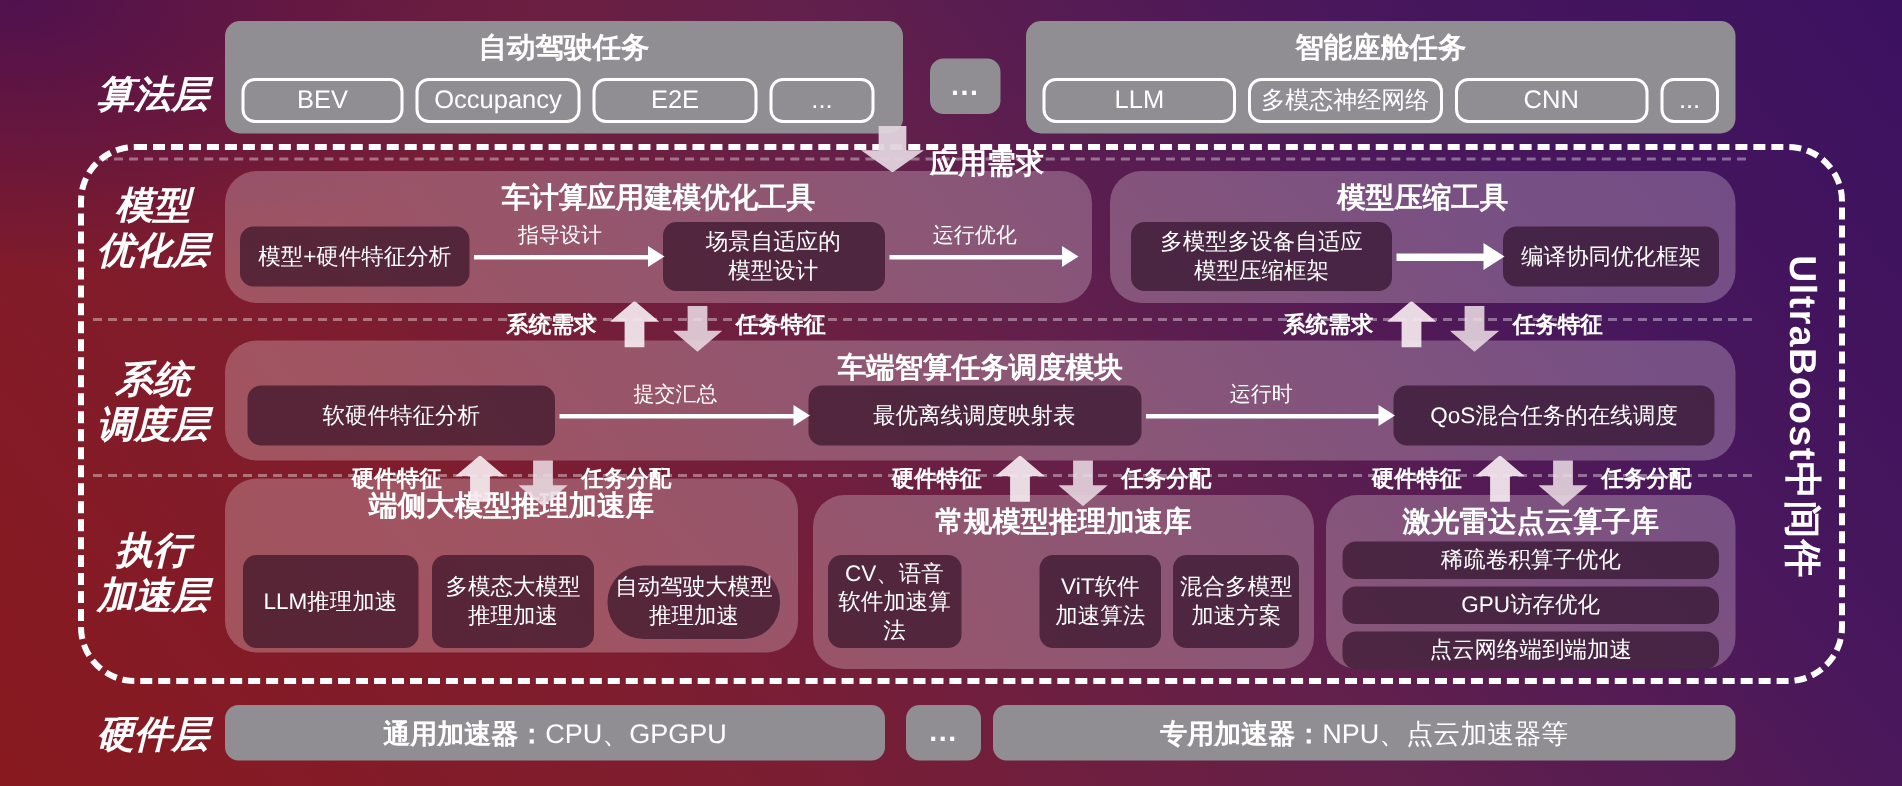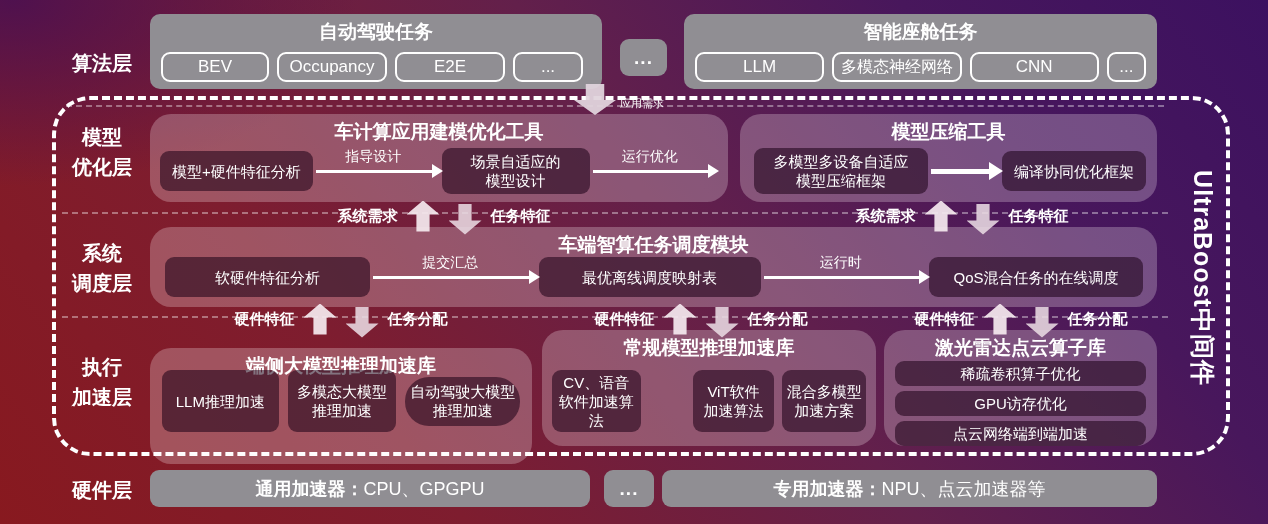--- a/index.html
+++ b/index.html
@@ -4,22 +4,22 @@
 <style>
   html,body{margin:0;padding:0;background:#2a0a30;}
   .canvas{
     position:relative;width:1268px;height:524px;overflow:hidden;
     font-family:"Liberation Sans","DejaVu Sans",sans-serif;color:#fff;
     background:
       radial-gradient(ellipse 560px 300px at 1% 0%, rgba(74,16,82,0.9), rgba(74,16,82,0) 62%),
       linear-gradient(52deg,#88191f 0%,#7e1d2f 28%,#63204b 55%,#48175c 78%,#3c1160 100%);
   }
   .layer-label{
-    position:absolute;font-weight:bold;font-size:20px;line-height:30px;
-    text-align:center;white-space:pre-line;z-index:3;
+    position:absolute;font-weight:bold;font-size:25px;line-height:30px;
+    text-align:center;white-space:pre-line;z-index:3;font-style:italic;
   }
   
   .gray-box{position:absolute;background:#908e93;border-radius:10px;z-index:2;}
   .group-title{text-align:center;font-weight:bold;font-size:19px;padding-top:5px;}
   .pill-row{display:flex;gap:8px;padding:7px 11px 0 11px;box-sizing:border-box;}
   .pill{
     border:2px solid #fff;border-radius:9px;height:26px;box-sizing:content-box;
     display:flex;align-items:center;justify-content:center;font-size:17px;
   }
   .ellipsis-box{
@@ -57,21 +57,21 @@
   
   .mid-border{
     position:absolute;left:52px;top:96px;width:1178px;height:360px;box-sizing:border-box;
     border:4px dashed #fff;border-radius:38px;z-index:1;
   }
   .thin-dash{position:absolute;border-top:2px dashed rgba(255,255,255,0.38);z-index:1;}
   .middleware{
     position:absolute;left:1202px;top:278px;transform:translate(-50%,-50%) rotate(90deg);
     font-size:25px;font-weight:bold;white-space:nowrap;letter-spacing:1px;z-index:3;
   }
-  .small-lbl{position:absolute;font-size:11px;font-weight:normal;z-index:4;white-space:nowrap;}
+  .small-lbl{position:absolute;font-size:19px;font-weight:bold;z-index:4;white-space:nowrap;}
   
   .lidar-rows{position:absolute;display:flex;flex-direction:column;gap:5px;z-index:3;}
   .lidar-rows .step{height:25px;line-height:25px;padding:0;}
   
   .hw-box{
     position:absolute;background:#908e93;border-radius:9px;z-index:2;height:37px;
     display:flex;align-items:center;justify-content:center;font-size:18px;
   }
   .hw-box .pfx{font-weight:bold;}
 </style>
@@ -198,21 +198,21 @@
   <div class="exchange" style="left:895px;top:302px;width:252px;">
     <span class="xlbl">硬件特征</span>
     <span class="block-up"></span>
     <span class="block-down"></span>
     <span class="xlbl">任务分配</span>
   </div>
 
   <div class="layer-label" style="left:56px;top:352px;width:92px;">执行
 加速层</div>
 
-  <div class="rose-box" style="left:150px;top:348px;width:382px;height:116px;">
+  <div class="rose-box" style="left:150px;top:319px;width:382px;height:116px;">
     <div class="box-title">端侧大模型推理加速库</div>
   </div>
   <div class="flow" style="left:162px;top:366px;width:358px;height:70px;gap:9px;">
     <div class="step" style="width:118px;height:62px;">LLM推理加速</div>
     <div class="step" style="width:110px;height:62px;">多模态大模型
 推理加速</div>
     <div class="step" style="width:116px;height:49px;border-radius:24px;">自动驾驶大模型
 推理加速</div>
   </div>
 

